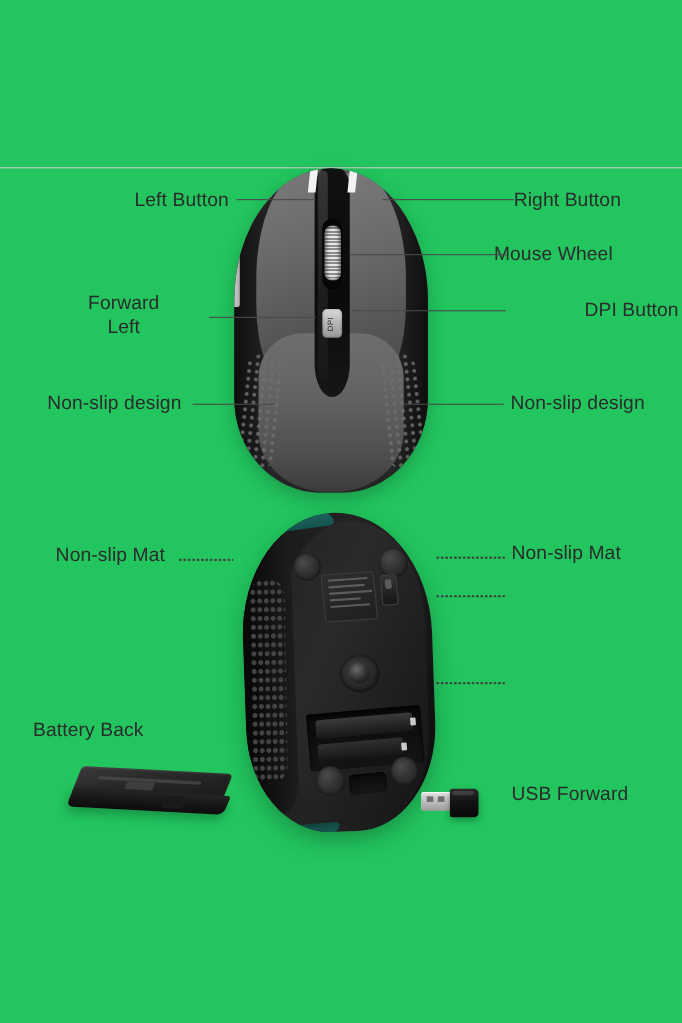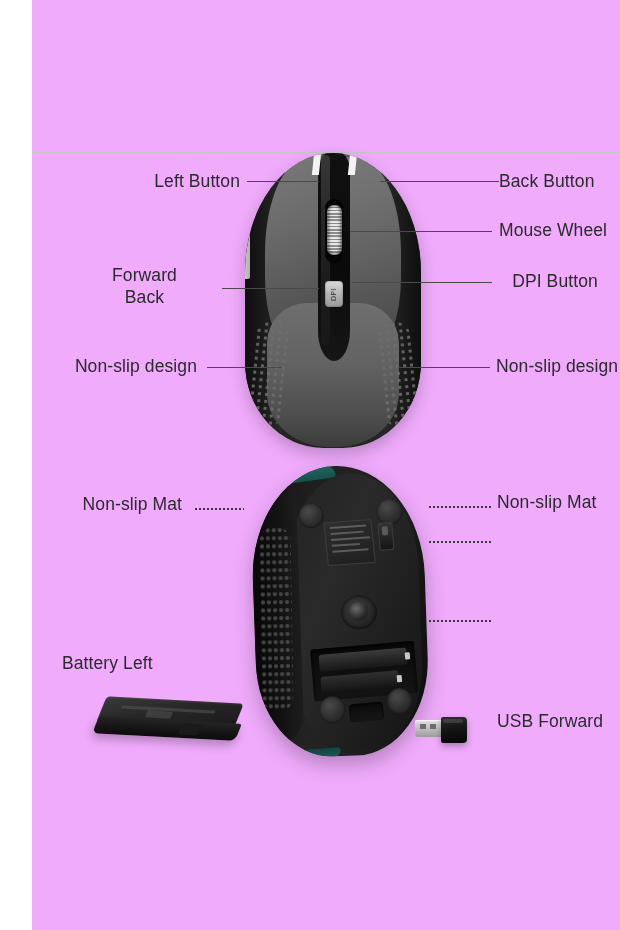--- a/index.html
+++ b/index.html
@@ -12,22 +12,21 @@
     height: 930px;
     position: relative;
     overflow: hidden;
     font-family: "Liberation Sans", sans-serif;
     color: #2b2b2b;
   }
 
   .page {
     position: absolute;
     inset: 0;
-    background: #f0abfc;
-    margin-left: 32px;
+    background: #22c55e;
   }
 
   .divider {
     position: absolute;
     left: 0;
     top: 152px;
     width: 620px;
     height: 1px;
     background: #c6c6c6;
   }
@@ -485,31 +484,31 @@
       <div class="mt-dpi">
         <span>DPI</span>
       </div>
       <div class="mt-sidebtn"></div>
     </div>
   </div>
 
   <div class="label" style="left:58px; top:170px; width:150px; text-align:right;">Left Button</div>
   <div class="leader" style="left:215px; top:181px; width:72px;"></div>
 
-  <div class="label" style="left:467px; top:170px; width:150px; text-align:left;">Back Button</div>
+  <div class="label" style="left:467px; top:170px; width:150px; text-align:left;">Right Button</div>
   <div class="leader" style="left:348px; top:181px; width:119px;"></div>
 
-  <div class="label" style="left:467px; top:219px; width:150px; text-align:left;">Mouse Wheel</div>
+  <div class="label" style="left:449px; top:219px; width:150px; text-align:left;">Mouse Wheel</div>
   <div class="leader" style="left:318px; top:231px; width:142px;"></div>
 
   <div class="label center-al" style="left:40px; top:264px; width:145px;">Forward
-Back</div>
+Left</div>
   <div class="leader" style="left:190px; top:288px; width:97px;"></div>
 
-  <div class="label" style="left:448px; top:270px; width:150px; text-align:center;">DPI Button</div>
+  <div class="label" style="left:467px; top:270px; width:150px; text-align:right;">DPI Button</div>
   <div class="leader" style="left:320px; top:282px; width:140px;"></div>
 
   <div class="label" style="left:0px; top:355px; width:165px; text-align:right;">Non-slip design</div>
   <div class="leader" style="left:175px; top:367px; width:75px;"></div>
 
   <div class="label" style="left:464px; top:355px; width:160px; text-align:left;">Non-slip design</div>
   <div class="leader" style="left:366px; top:367px; width:92px;"></div>
 
   <div class="mouse-bottom">
     <div class="mb-shell">
@@ -556,17 +555,17 @@
   <div class="label" style="left:0px; top:493px; width:150px; text-align:right;">Non-slip Mat</div>
   <div class="leader-dotted" style="left:162px; top:508px; width:50px;"></div>
 
   <div class="label" style="left:465px; top:491px; width:150px; text-align:left;">Non-slip Mat</div>
   <div class="leader-dotted" style="left:396px; top:506px; width:64px;"></div>
 
   <div class="leader-dotted" style="left:396px; top:541px; width:64px;"></div>
 
   <div class="leader-dotted" style="left:396px; top:620px; width:64px;"></div>
 
-  <div class="label" style="left:30px; top:652px; width:180px; text-align:left;">Battery Left</div>
+  <div class="label" style="left:30px; top:652px; width:180px; text-align:left;">Battery Back</div>
 
   <div class="label" style="left:465px; top:710px; width:155px; text-align:left;">USB Forward</div>
 
 </div>
 
 </body></html>

